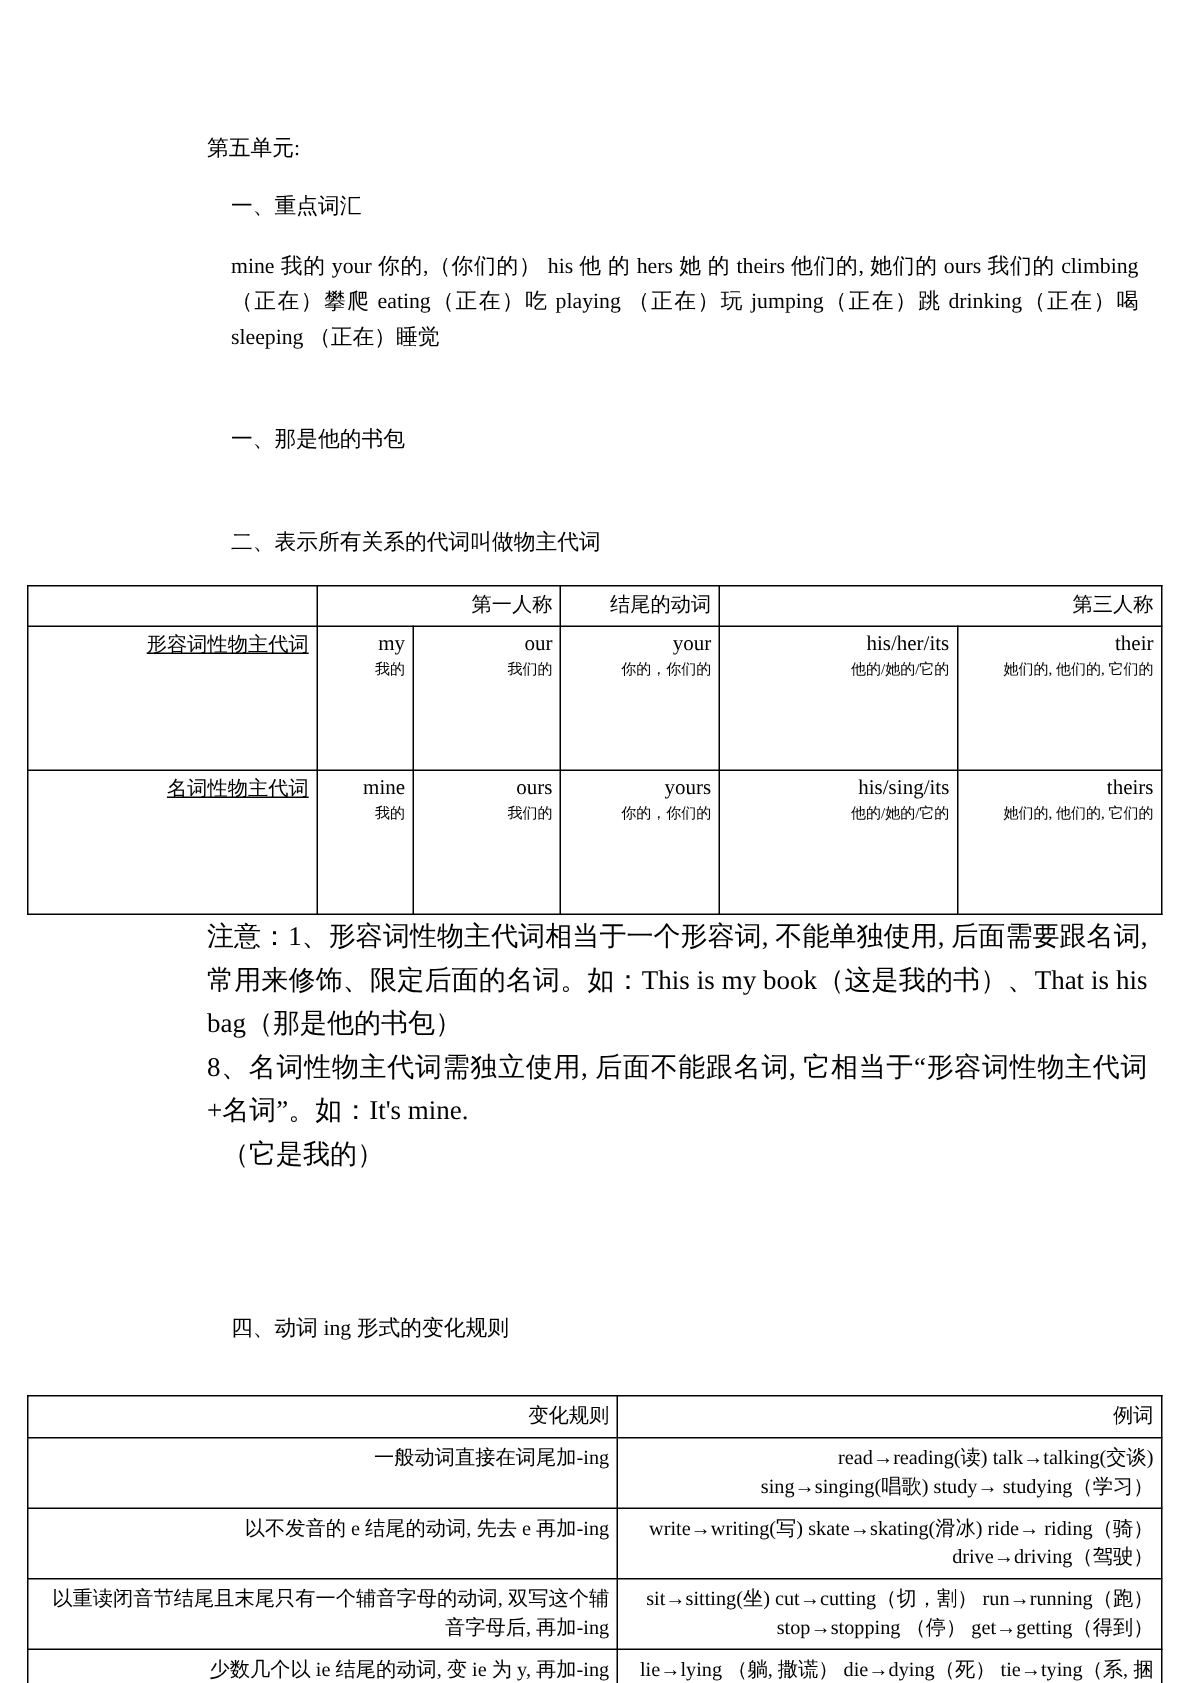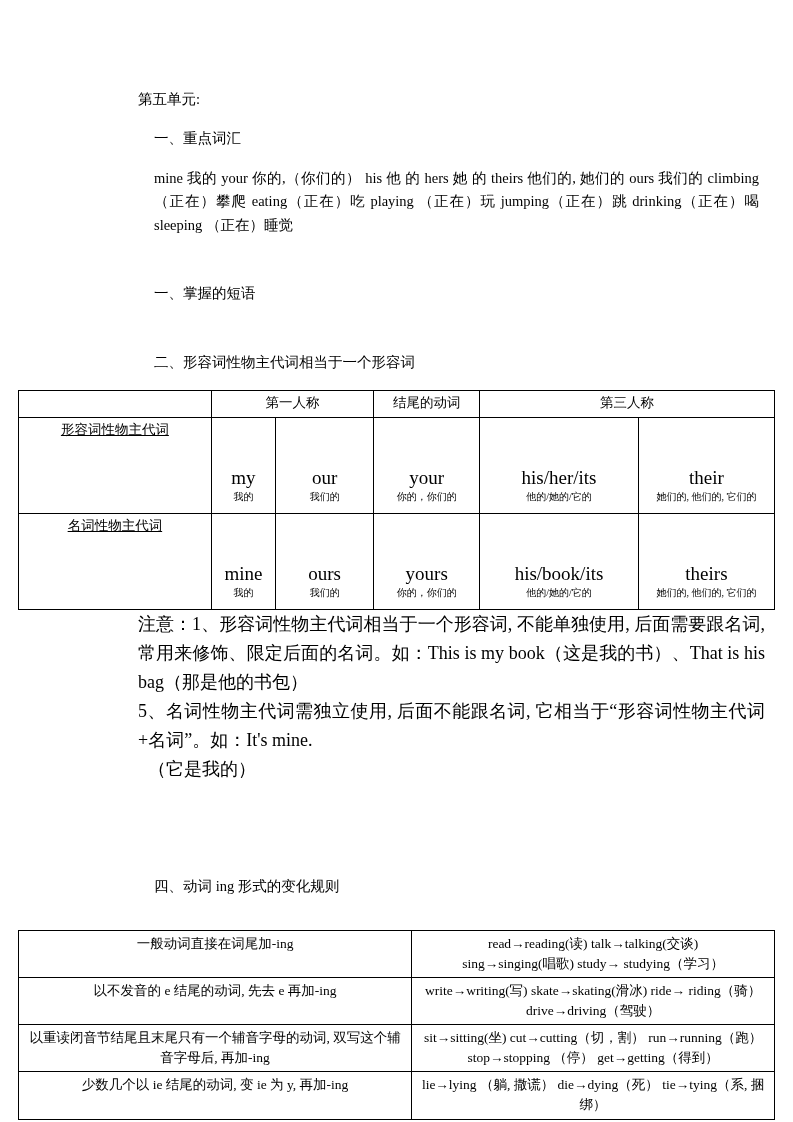--- a/index.html
+++ b/index.html
@@ -47,27 +47,26 @@
     border-collapse: collapse;
     width: 100%;
     table-layout: fixed;
     font-size: 13.5px;
     line-height: 1.35;
   }
   table.grid td, table.grid th {
     border: 1px solid #000000;
     padding: 3px 5px 4px 5px;
     vertical-align: top;
-    text-align: center;
+    text-align: right;
     font-weight: normal;
   }
   .cell-main {
     display: block;
-    font-size: 19px;
-    margin-top: 44px;
+    font-size: 14px;
   }
   .cell-sub {
     display: block;
     font-size: 10px;
   }
   .pron-table tr.body-row td { height: 88px; }
   .pron-table td.first-col { vertical-align: top; text-decoration: underline; }
 
   .note {
     font-size: 18px;
@@ -102,27 +101,27 @@
     </div>
 
     <div class="indent">
       <p class="para">一、重点词汇</p>
       <p class="para">mine 我的   your 你的,（你们的）  his   他 的 hers 她 的 theirs   他们的, 她们的 ours   我们的 climbing （正在）攀爬 eating（正在）吃  playing （正在）玩 jumping（正在）跳   drinking（正在）喝  sleeping （正在）睡觉</p>
     </div>
 
     <div class="gap-sm"></div>
 
     <div class="indent">
-      <p class="para">一、掌握的短语</p>
+      <p class="para">一、那是他的书包</p>
     </div>
 
     <div class="gap-sm"></div>
 
     <div class="indent">
-      <p class="para">二、形容词性物主代词相当于一个形容词</p>
+      <p class="para">二、表示所有关系的代词叫做物主代词</p>
     </div>
 
     <table class="grid pron-table">
       <colgroup>
         <col style="width:25.5%">
         <col style="width:8.5%">
         <col style="width:13%">
         <col style="width:14%">
         <col style="width:21%">
         <col style="width:18%">
@@ -165,51 +164,55 @@
           </td>
           <td>
             <span class="cell-main">ours</span>
             <span class="cell-sub">我们的</span>
           </td>
           <td>
             <span class="cell-main">yours</span>
             <span class="cell-sub">你的，你们的</span>
           </td>
           <td>
-            <span class="cell-main">his/book/its</span>
+            <span class="cell-main">his/sing/its</span>
             <span class="cell-sub">他的/她的/它的</span>
           </td>
           <td>
             <span class="cell-main">theirs</span>
             <span class="cell-sub">她们的, 他们的, 它们的</span>
           </td>
         </tr>
       </tbody>
     </table>
 
     <div class="note-block">
       <p class="note">注意：1、形容词性物主代词相当于一个形容词, 不能单独使用, 后面需要跟名词, 常用来修饰、限定后面的名词。如：This  is  my  book（这是我的书）、That  is  his  bag（那是他的书包）</p>
-      <p class="note">5、名词性物主代词需独立使用, 后面不能跟名词, 它相当于“形容词性物主代词+名词”。如：It's  mine.</p>
+      <p class="note">8、名词性物主代词需独立使用, 后面不能跟名词, 它相当于“形容词性物主代词+名词”。如：It's  mine.</p>
       <p class="note" style="padding-left:10px">（它是我的）</p>
     </div>
 
     <div class="gap-lg"></div>
     <div style="height:26px"></div>
 
     <p class="para section-head">四、动词 ing 形式的变化规则</p>
 
     <div style="height:14px"></div>
 
     <table class="grid rules-table">
       <colgroup>
         <col style="width:52%">
         <col style="width:48%">
       </colgroup>
       <tbody>
         <tr>
+          <td>变化规则</td>
+          <td>例词</td>
+        </tr>
+        <tr>
           <td>一般动词直接在词尾加-ing</td>
           <td style="white-space:pre-line">read→reading(读)   talk→talking(交谈)
   sing→singing(唱歌) study→ studying（学习）</td>
         </tr>
         <tr>
           <td>以不发音的 e 结尾的动词, 先去 e 再加-ing</td>
           <td>write→writing(写) skate→skating(滑冰) ride→ riding（骑）  drive→driving（驾驶）</td>
         </tr>
         <tr>
           <td>以重读闭音节结尾且末尾只有一个辅音字母的动词, 双写这个辅音字母后, 再加-ing</td>

